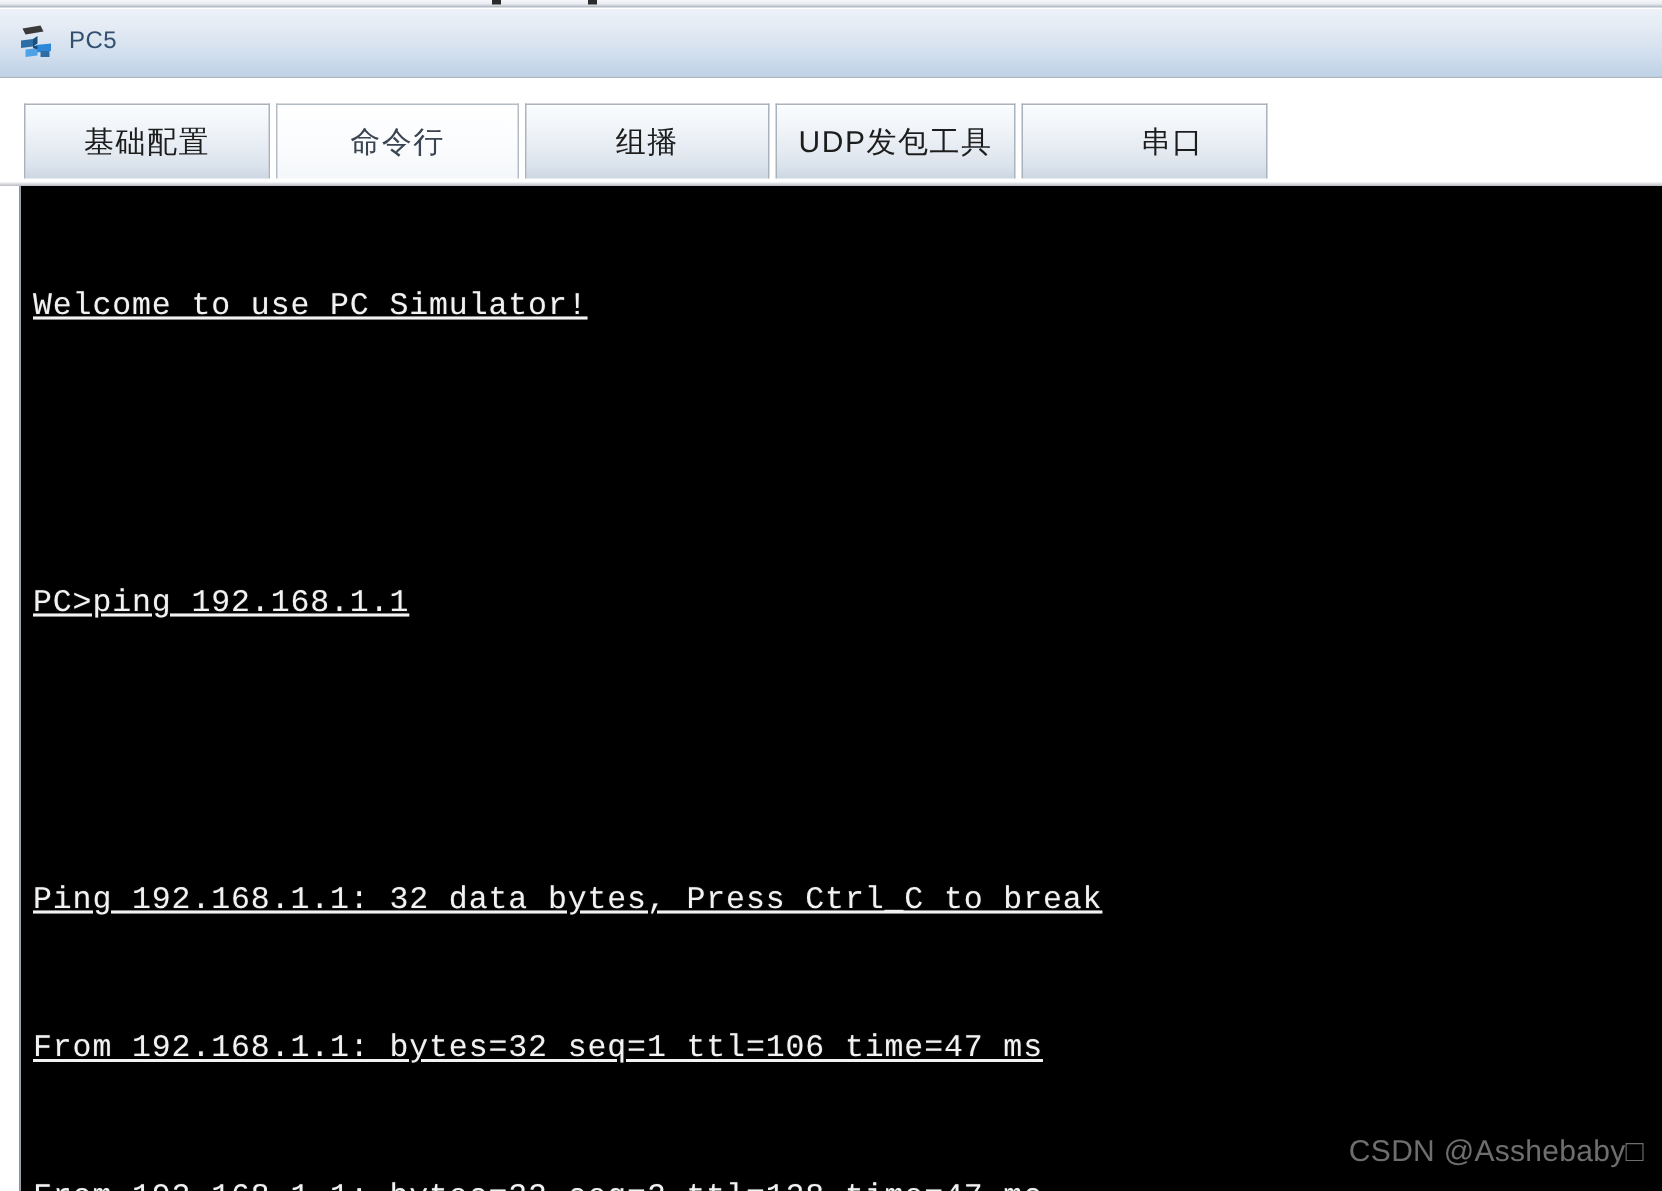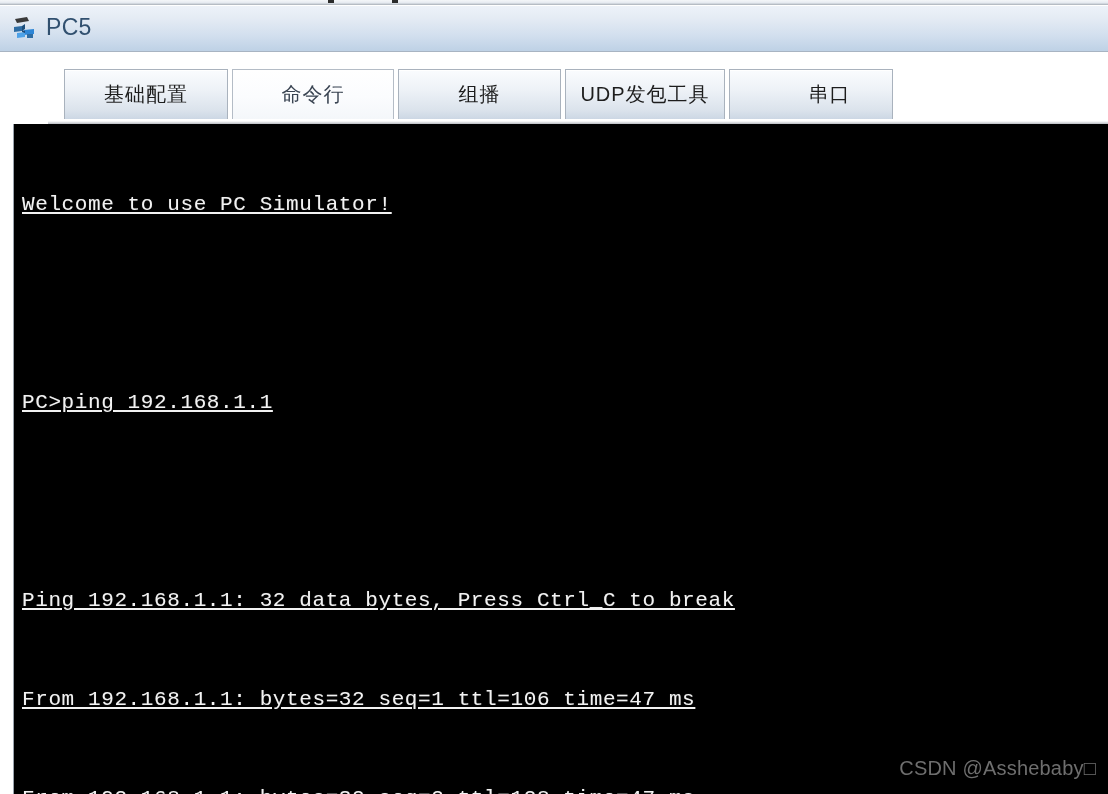--- a/index.html
+++ b/index.html
@@ -46,36 +46,35 @@
     align-items: center;
     padding-left: 10px;
   }
   .titlebar .title-icon {
     width: 30px; height: 30px;
     position: relative;
     flex: 0 0 auto;
     margin-right: 6px;
   }
   .titlebar .title-text {
-    font-size: 23px;
+    font-size: 16px;
     color: #31506f;
     letter-spacing: 0.3px;
     line-height: 1;
     padding-bottom: 2px;
   }
 
   
   .tabstrip {
     position: absolute;
     left: 0; top: 53px;
     width: 896px;
     height: 71px;
     background: #ffffff;
     box-sizing: border-box;
-    margin-left: 48px;
   }
   .tabstrip .tab-underline {
     position: absolute;
     left: 0; bottom: 0;
     width: 1108px; height: 3px;
     background: linear-gradient(to bottom, #ffffff 0%, #d8dade 55%, #b9bcc1 100%);
   }
   .tabs {
     position: absolute;
     left: 16px; top: 16px;

